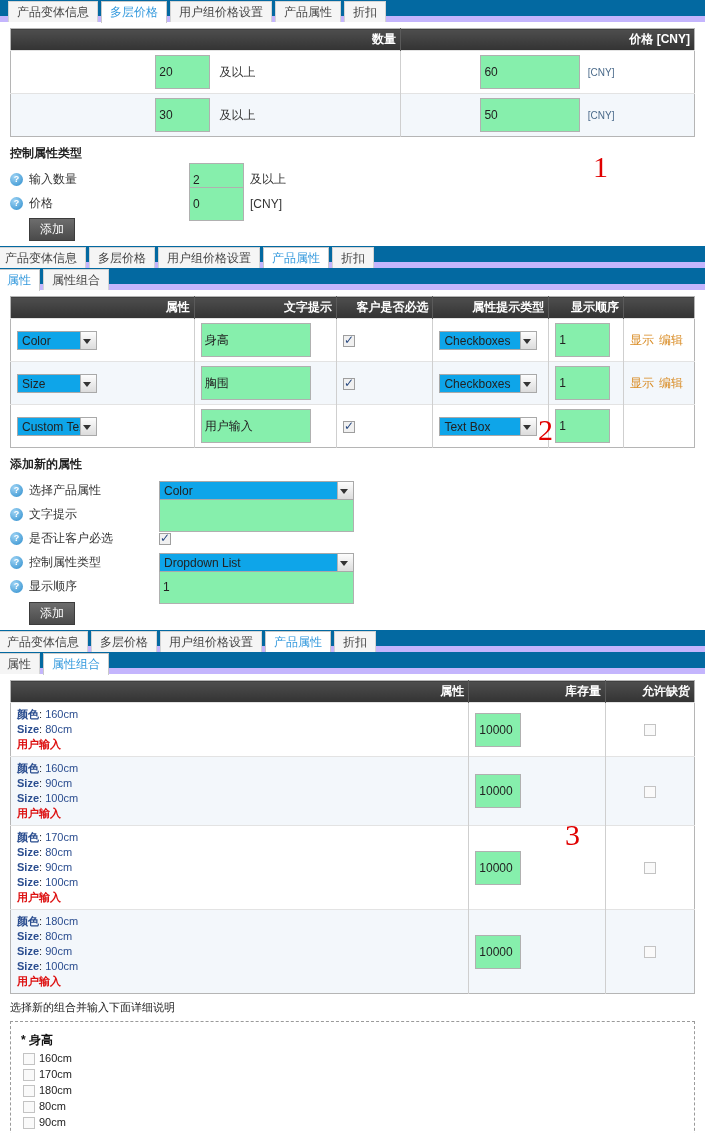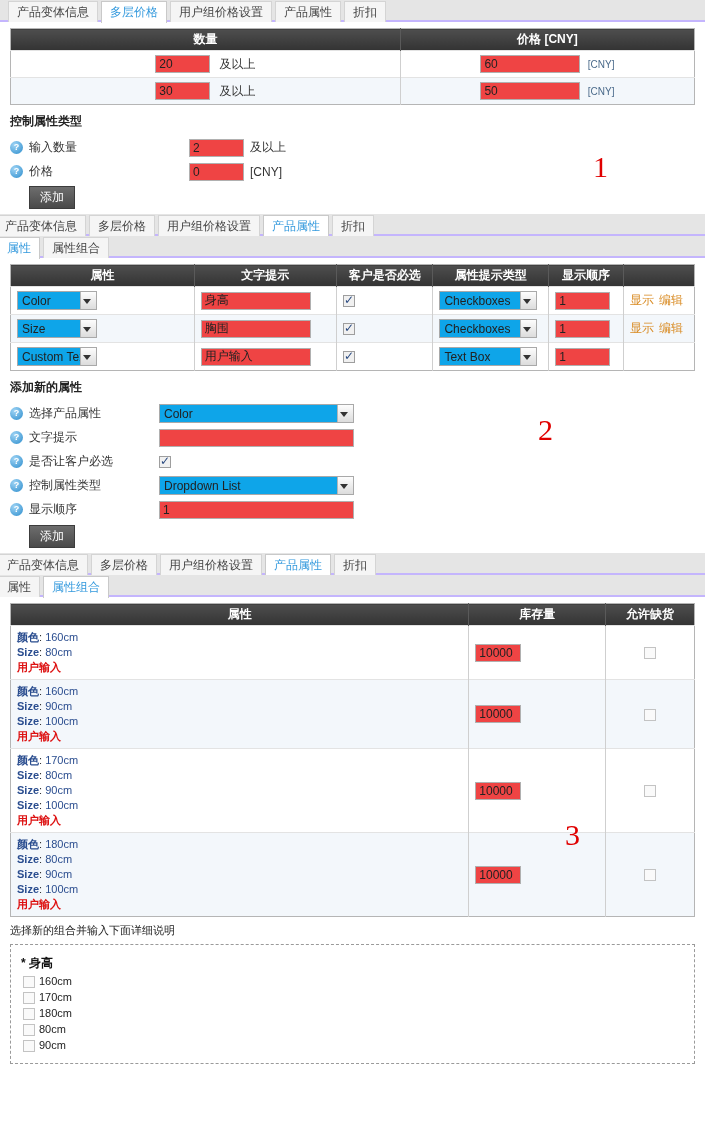--- a/index.html
+++ b/index.html
@@ -12,22 +12,22 @@
     color: #333;
     overflow: hidden;
   }
 
   .page { position: relative; width: 705px; height: 1133px; }
 
   
   .tabbar {
     position: relative;
     height: 22px;
-    border-bottom: 2px solid #c4b5fd;
-    background: #e5e5e5;
+    border-bottom: 6px solid #c4b5fd;
+    background: #0369a1;
     white-space: nowrap;
     font-size: 0;
   }
   .tab {
     display: inline-block;
     font-size: 12px;
     height: 21px;
     line-height: 20px;
     padding: 0 8px;
     margin-right: 3px;
@@ -56,42 +56,42 @@
     border-collapse: collapse;
     border: 1px solid #b5b5b5;
     background: #fff;
   }
   table.grid th {
     background: linear-gradient(#4e4e4e, #333333);
     color: #ffffff;
     font-size: 12px;
     font-weight: bold;
     height: 22px;
-    text-align: center;
+    text-align: right;
     border-right: 1px solid #5a5a5a;
     padding: 0 4px;
   }
   table.grid th:last-child { border-right: none; margin-left: 6px; }
   table.grid td {
     border-right: 1px solid #cfcfcf;
     border-top: 1px solid #e3e3e3;
     padding: 4px 6px;
     font-size: 12px;
     vertical-align: middle;
   }
   table.grid td:last-child { border-right: none; }
   table.grid tr.alt td { background: #f3f7fb; }
 
   input.txt {
     border: 1px solid #b0b0b0;
-    background: #ef4444;
+    background: #86efac;
     height: 17px;
     font-size: 12px;
     font-family: "Liberation Sans", sans-serif;
-    padding: 8px 3px;
+    padding: 16px 3px;
     color: #222;
   }
   .unit { color: #4a6a8a; font-size: 10px; margin-left: 4px; }
 
   
   .sel {
     display: inline-block;
     position: relative;
     border: 1px solid #a9a9a9;
     background: #0ea5e9;

